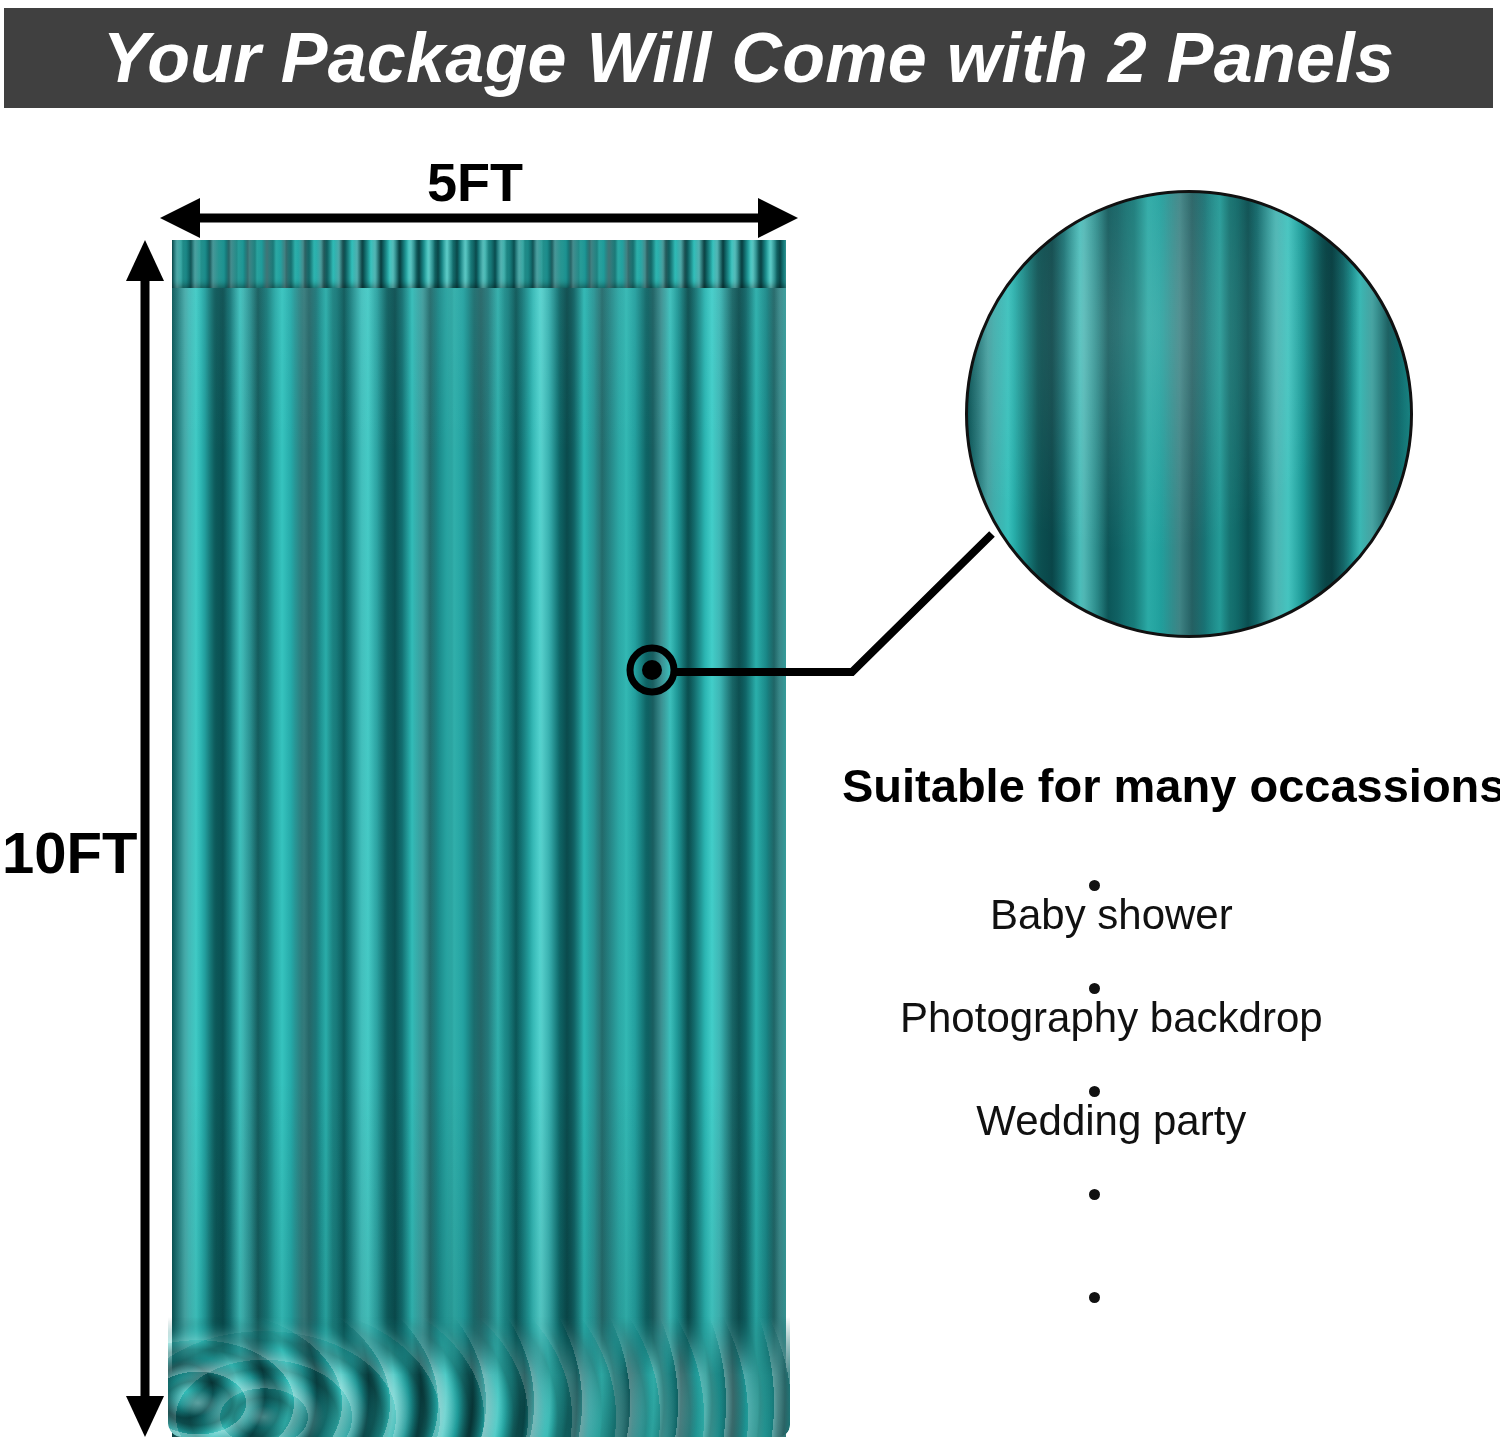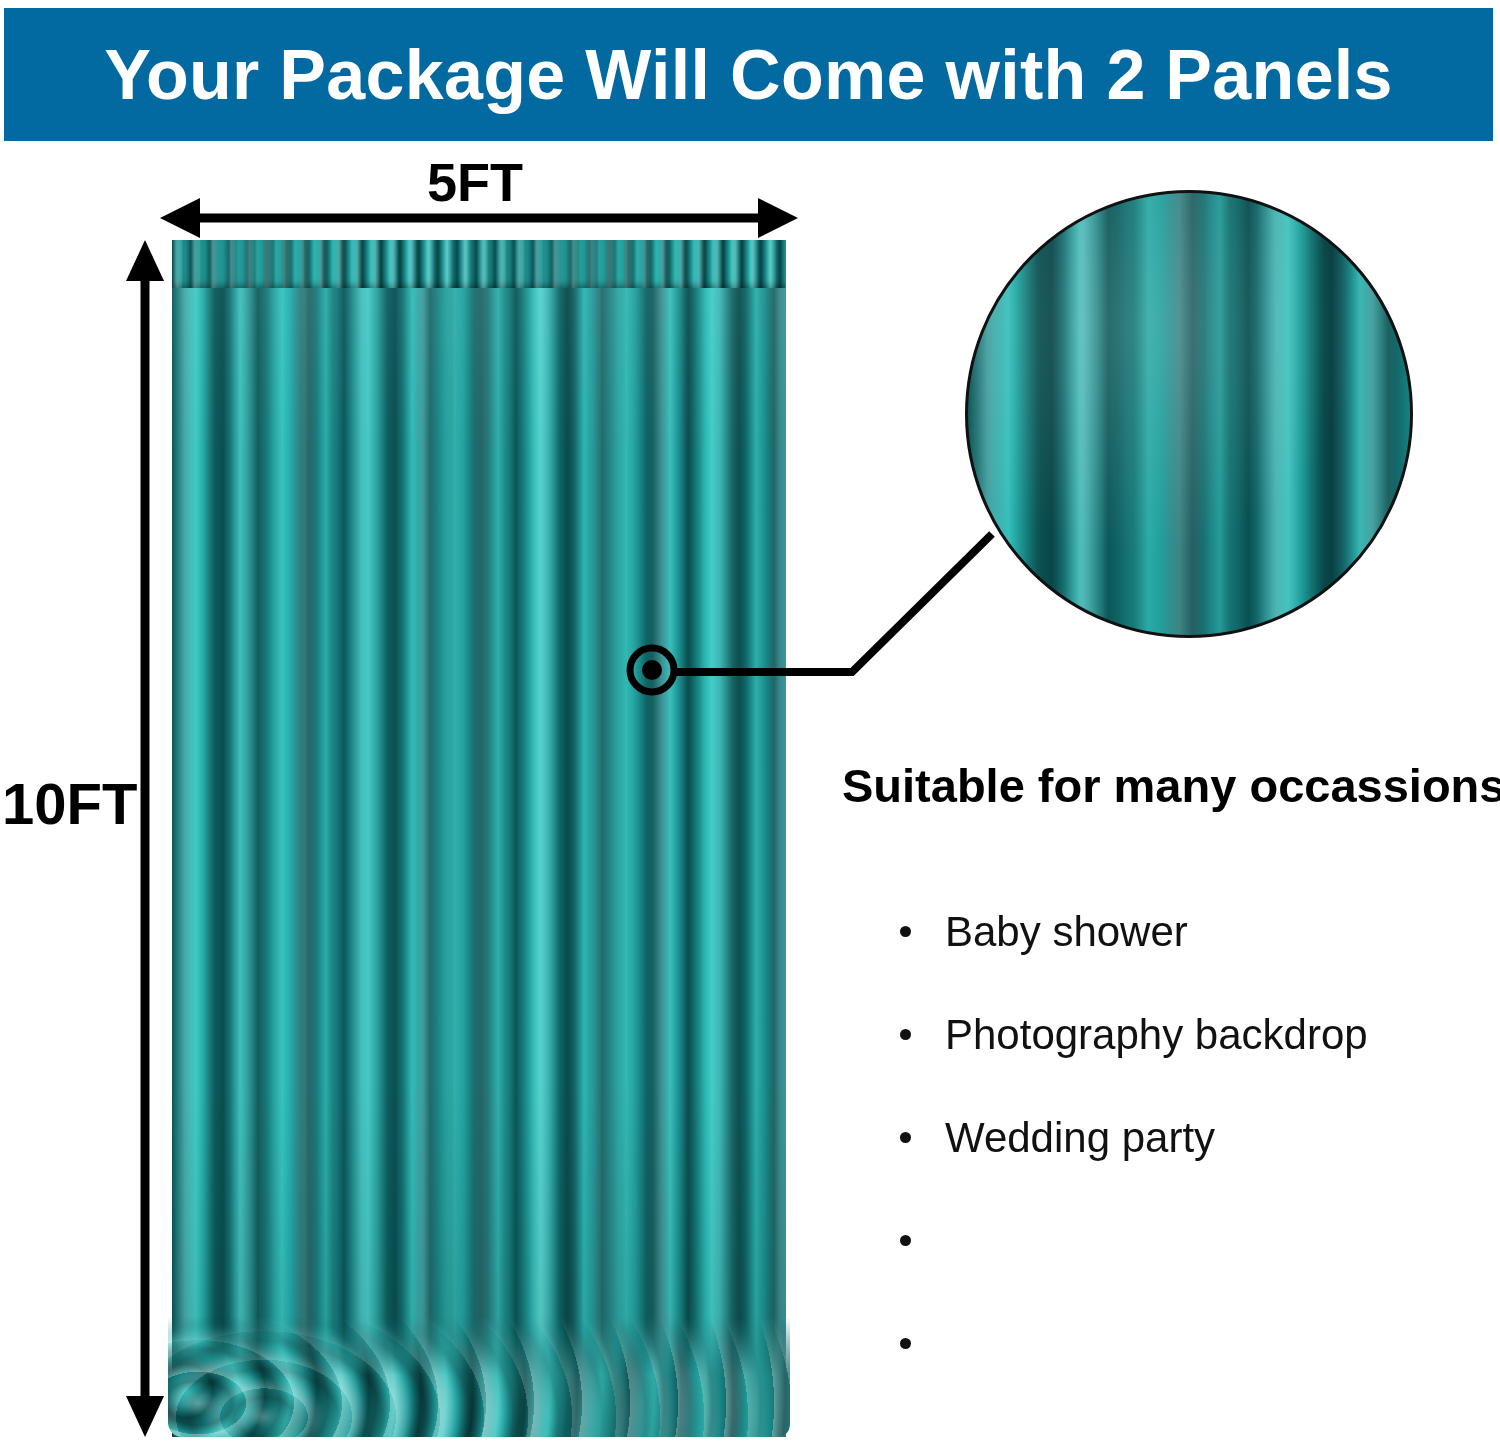--- a/index.html
+++ b/index.html
@@ -20,25 +20,26 @@
     background: #ffffff;
     overflow: hidden;
   }
 
   
   .banner {
     position: absolute;
     left: 4px;
     top: 8px;
     width: 1489px;
-    height: 133px;
-    background: #0369a1;
+    height: 100px;
+    background: #404040;
     display: flex;
     align-items: center;
     justify-content: center;
+    font-style: italic;
   }
   .banner-title {
     color: #ffffff;
     font-size: 70px;
     font-weight: bold;
     letter-spacing: 0.3px;
     line-height: 1;
     white-space: nowrap;
     font-family: "Liberation Sans", sans-serif;
   }
@@ -54,21 +55,21 @@
   }
   .dim-width {
     left: 0;
     top: 155px;
     width: 950px;
     text-align: center;
     font-size: 54px;
   }
   .dim-height {
     left: 2px;
-    top: 775px;
+    top: 824px;
     font-size: 58px;
   }
 
   
   .overlay {
     position: absolute;
     left: 0;
     top: 0;
     width: 1500px;
     height: 1445px;
@@ -256,20 +257,21 @@
     list-style: none;
   }
   .occasion-item {
     display: flex;
     align-items: center;
     height: 103px;
     font-size: 42px;
     color: #111111;
     white-space: nowrap;
     font-family: "Liberation Sans", sans-serif;
+    flex-direction: column;
   }
   .occasion-bullet {
     display: inline-block;
     width: 11px;
     height: 11px;
     border-radius: 50%;
     background: #111111;
     margin-right: 34px;
     flex: 0 0 auto;
   }

